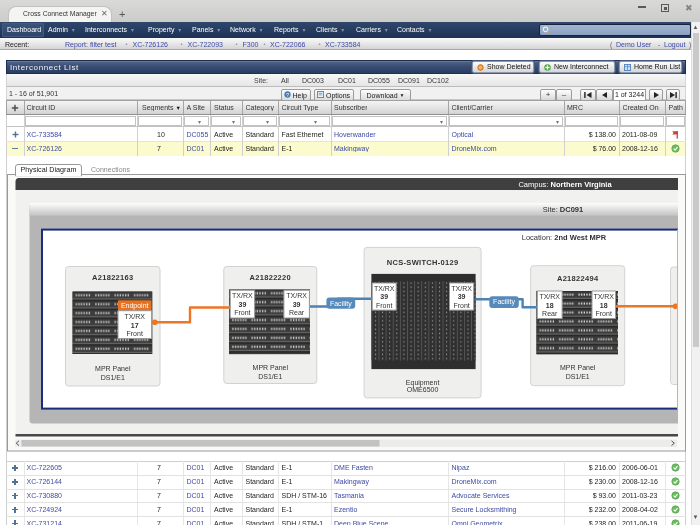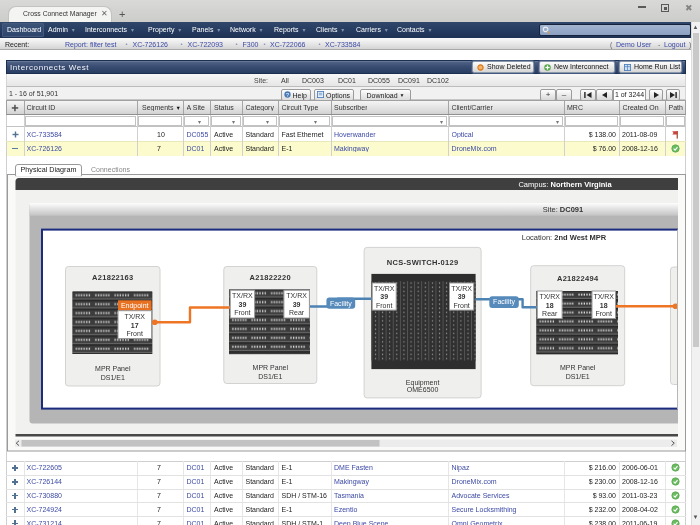--- a/index.html
+++ b/index.html
@@ -76,21 +76,21 @@
 <div class="abs dot" style="left:263.5px;top:41px">•</div>
 <div class="abs dot" style="left:318.5px;top:41px">•</div>
 <div class="abs" style="left:610px;top:41px;color:#666">(</div>
 <div class="abs lnk" style="left:616px;top:41px">Demo User</div>
 <div class="abs" style="left:658px;top:41px;color:#666">-</div>
 <div class="abs lnk" style="left:664px;top:41px">Logout</div>
 <div class="abs" style="left:689px;top:41px;color:#666">)</div>
 </div>
 
 <div class="abs" style="left:6px;top:60px;width:680px;height:14px;background:linear-gradient(#55658a,#3a4d72 45%,#293c61);border:1px solid #1d2f4f;box-shadow:inset 0 1px 0 #657797"></div>
-<div class="abs" style="left:10px;top:63px;font-size:8px;color:#f4f6fa;letter-spacing:.6px">Interconnects West</div>
+<div class="abs" style="left:10px;top:63px;font-size:8px;color:#f4f6fa;letter-spacing:.6px">Interconnect List</div>
 <div class="hbtn" style="left:472px;top:61px;width:62px;height:12px;line-height:10px;padding-left:14px">Show Deleted</div>
 <svg class="abs" style="left:476.5px;top:63.5px" width="7" height="7" viewBox="0 0 8 8">
     <circle cx="4" cy="4" r="3" fill="#f6b26b" stroke="#d9730d" stroke-width="1.2"></circle>
   </svg>
 <div class="hbtn" style="left:539px;top:61px;width:76px;height:12px;line-height:10px;padding-left:14px">New Interconnect</div>
 <svg class="abs" style="left:543.5px;top:63.5px" width="7" height="7" viewBox="0 0 8 8">
     <circle cx="4" cy="4" r="3.7" fill="#57a64a"></circle>
     <rect x="3.3" y="1.6" width="1.4" height="4.8" fill="#fff"></rect>
     <rect x="1.6" y="3.3" width="4.8" height="1.4" fill="#fff"></rect>
   </svg>

